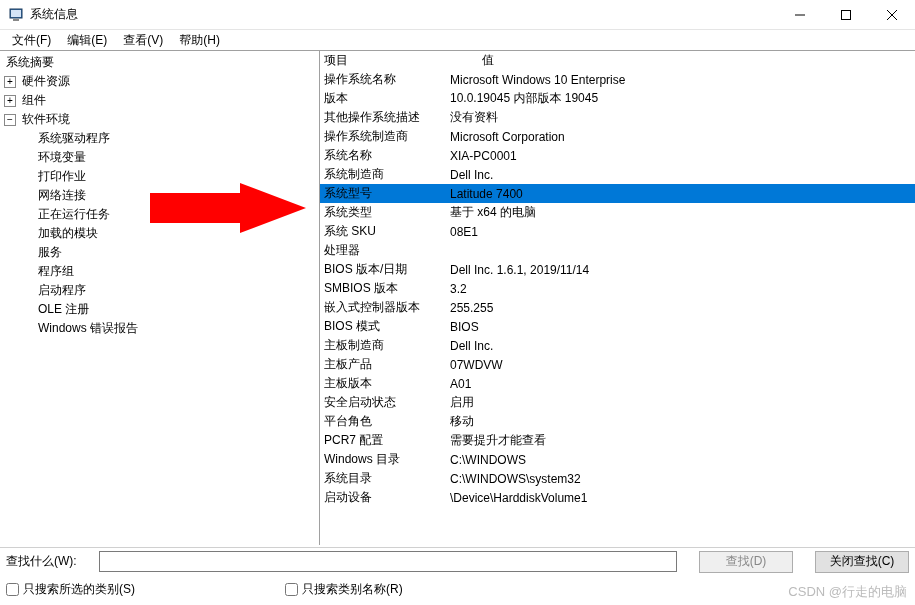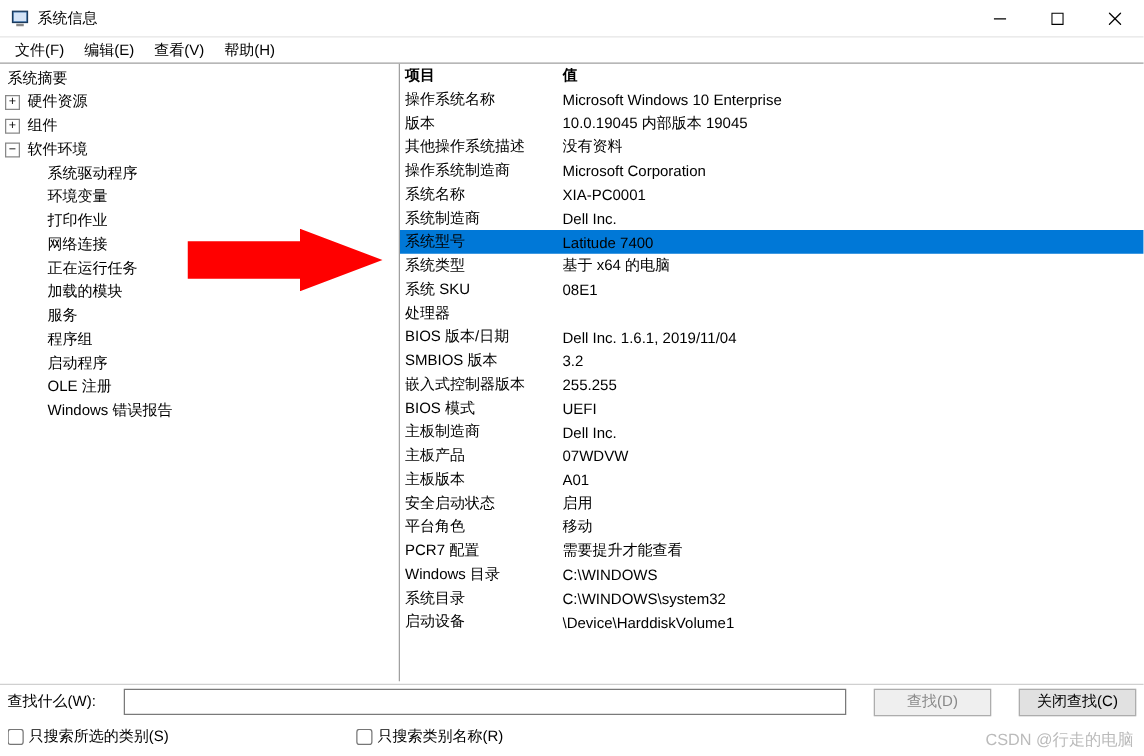--- a/index.html
+++ b/index.html
@@ -96,21 +96,21 @@
       overflow-x: hidden;
     }
     .detail-row {
       display: flex;
       height: 19px;
       align-items: center;
       padding-left: 4px;
       cursor: default;
       white-space: nowrap;
     }
-    .detail-row.header { font-weight: bold; }
+    .detail-row.header { font-weight: normal; gap: 32px; }
     .detail-row .col-name { width: 126px; flex-shrink: 0; }
     .detail-row .col-value { flex: 1; overflow: hidden; text-overflow: ellipsis; }
     .detail-row.selected {
       background: #0078d7;
       color: #000000;
     }
     
     .search-bar {
       position: absolute;
       top: 547px;
@@ -309,33 +309,33 @@
         </div>
         <div class="detail-row">
           <span class="col-name">系统 SKU</span>
           <span class="col-value">08E1</span>
         </div>
         <div class="detail-row">
           <span class="col-name">处理器</span>
         </div>
         <div class="detail-row">
           <span class="col-name">BIOS 版本/日期</span>
-          <span class="col-value">Dell Inc. 1.6.1, 2019/11/04</span>
+          <span class="col-value">Dell Inc. 1.6.1, 2019/11/14</span>
         </div>
         <div class="detail-row">
           <span class="col-name">SMBIOS 版本</span>
           <span class="col-value">3.2</span>
         </div>
         <div class="detail-row">
           <span class="col-name">嵌入式控制器版本</span>
           <span class="col-value">255.255</span>
         </div>
         <div class="detail-row">
           <span class="col-name">BIOS 模式</span>
-          <span class="col-value">UEFI</span>
+          <span class="col-value">BIOS</span>
         </div>
         <div class="detail-row">
           <span class="col-name">主板制造商</span>
           <span class="col-value">Dell Inc.</span>
         </div>
         <div class="detail-row">
           <span class="col-name">主板产品</span>
           <span class="col-value">07WDVW</span>
         </div>
         <div class="detail-row">

